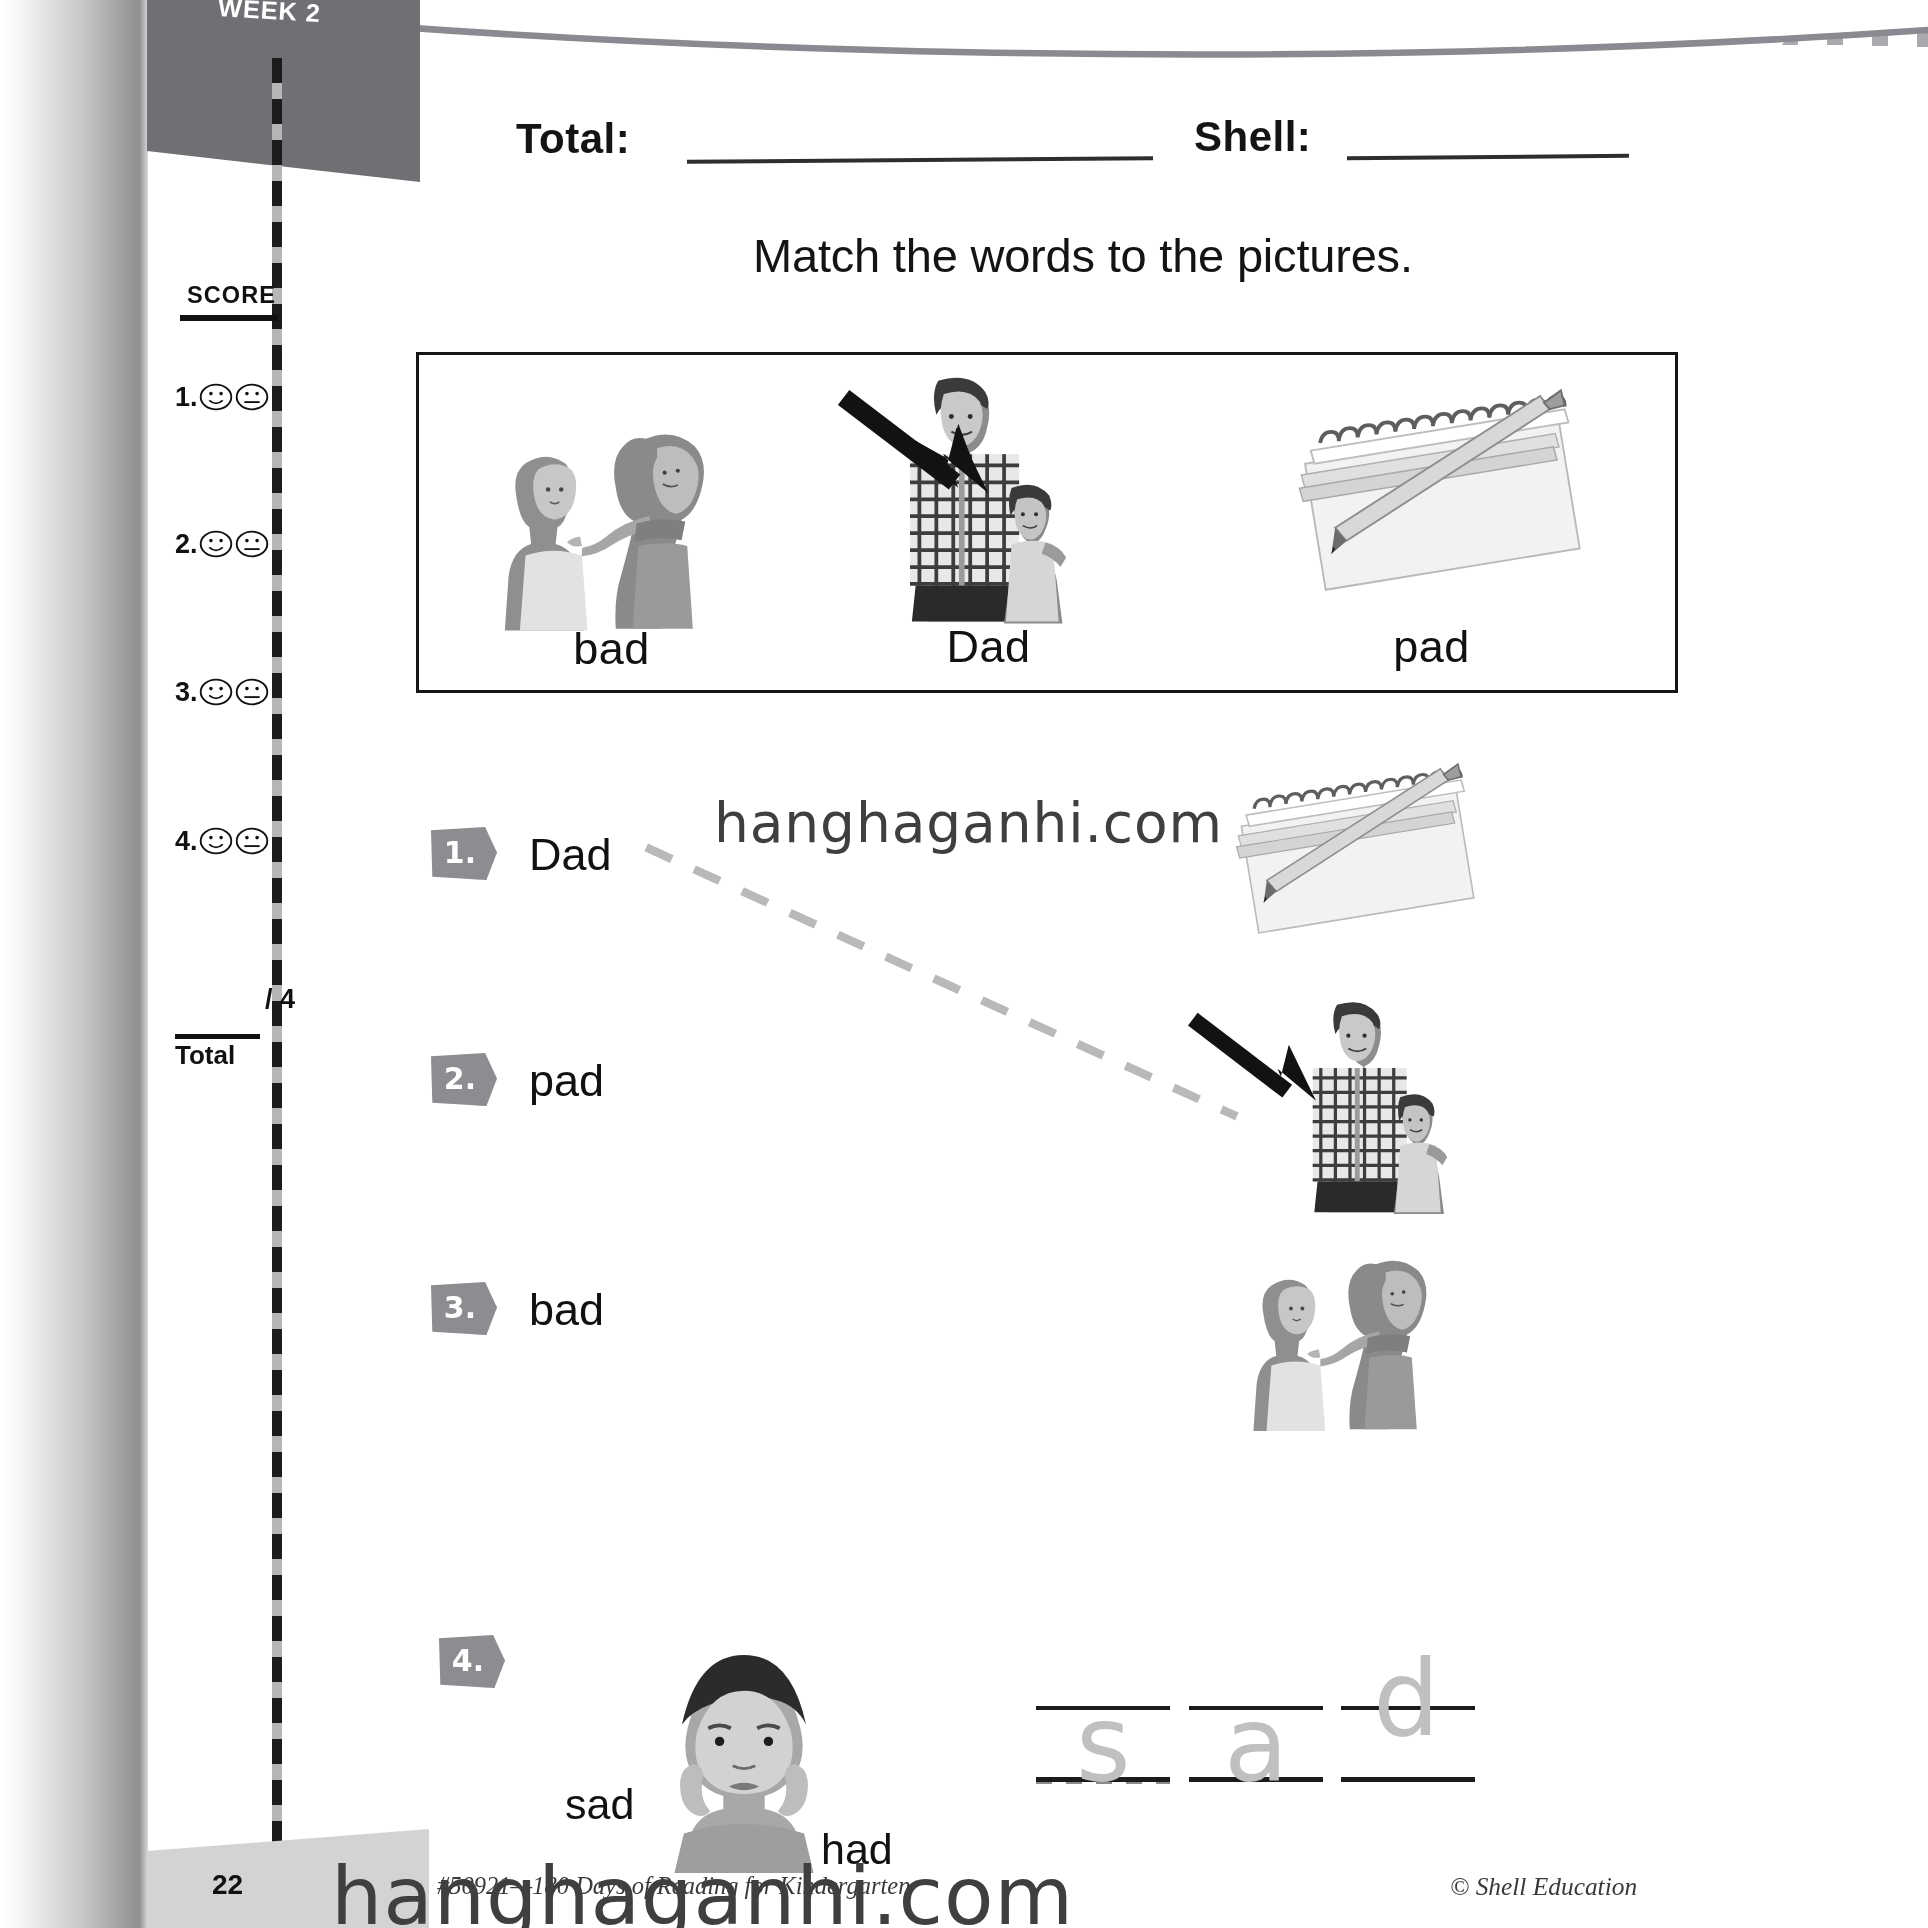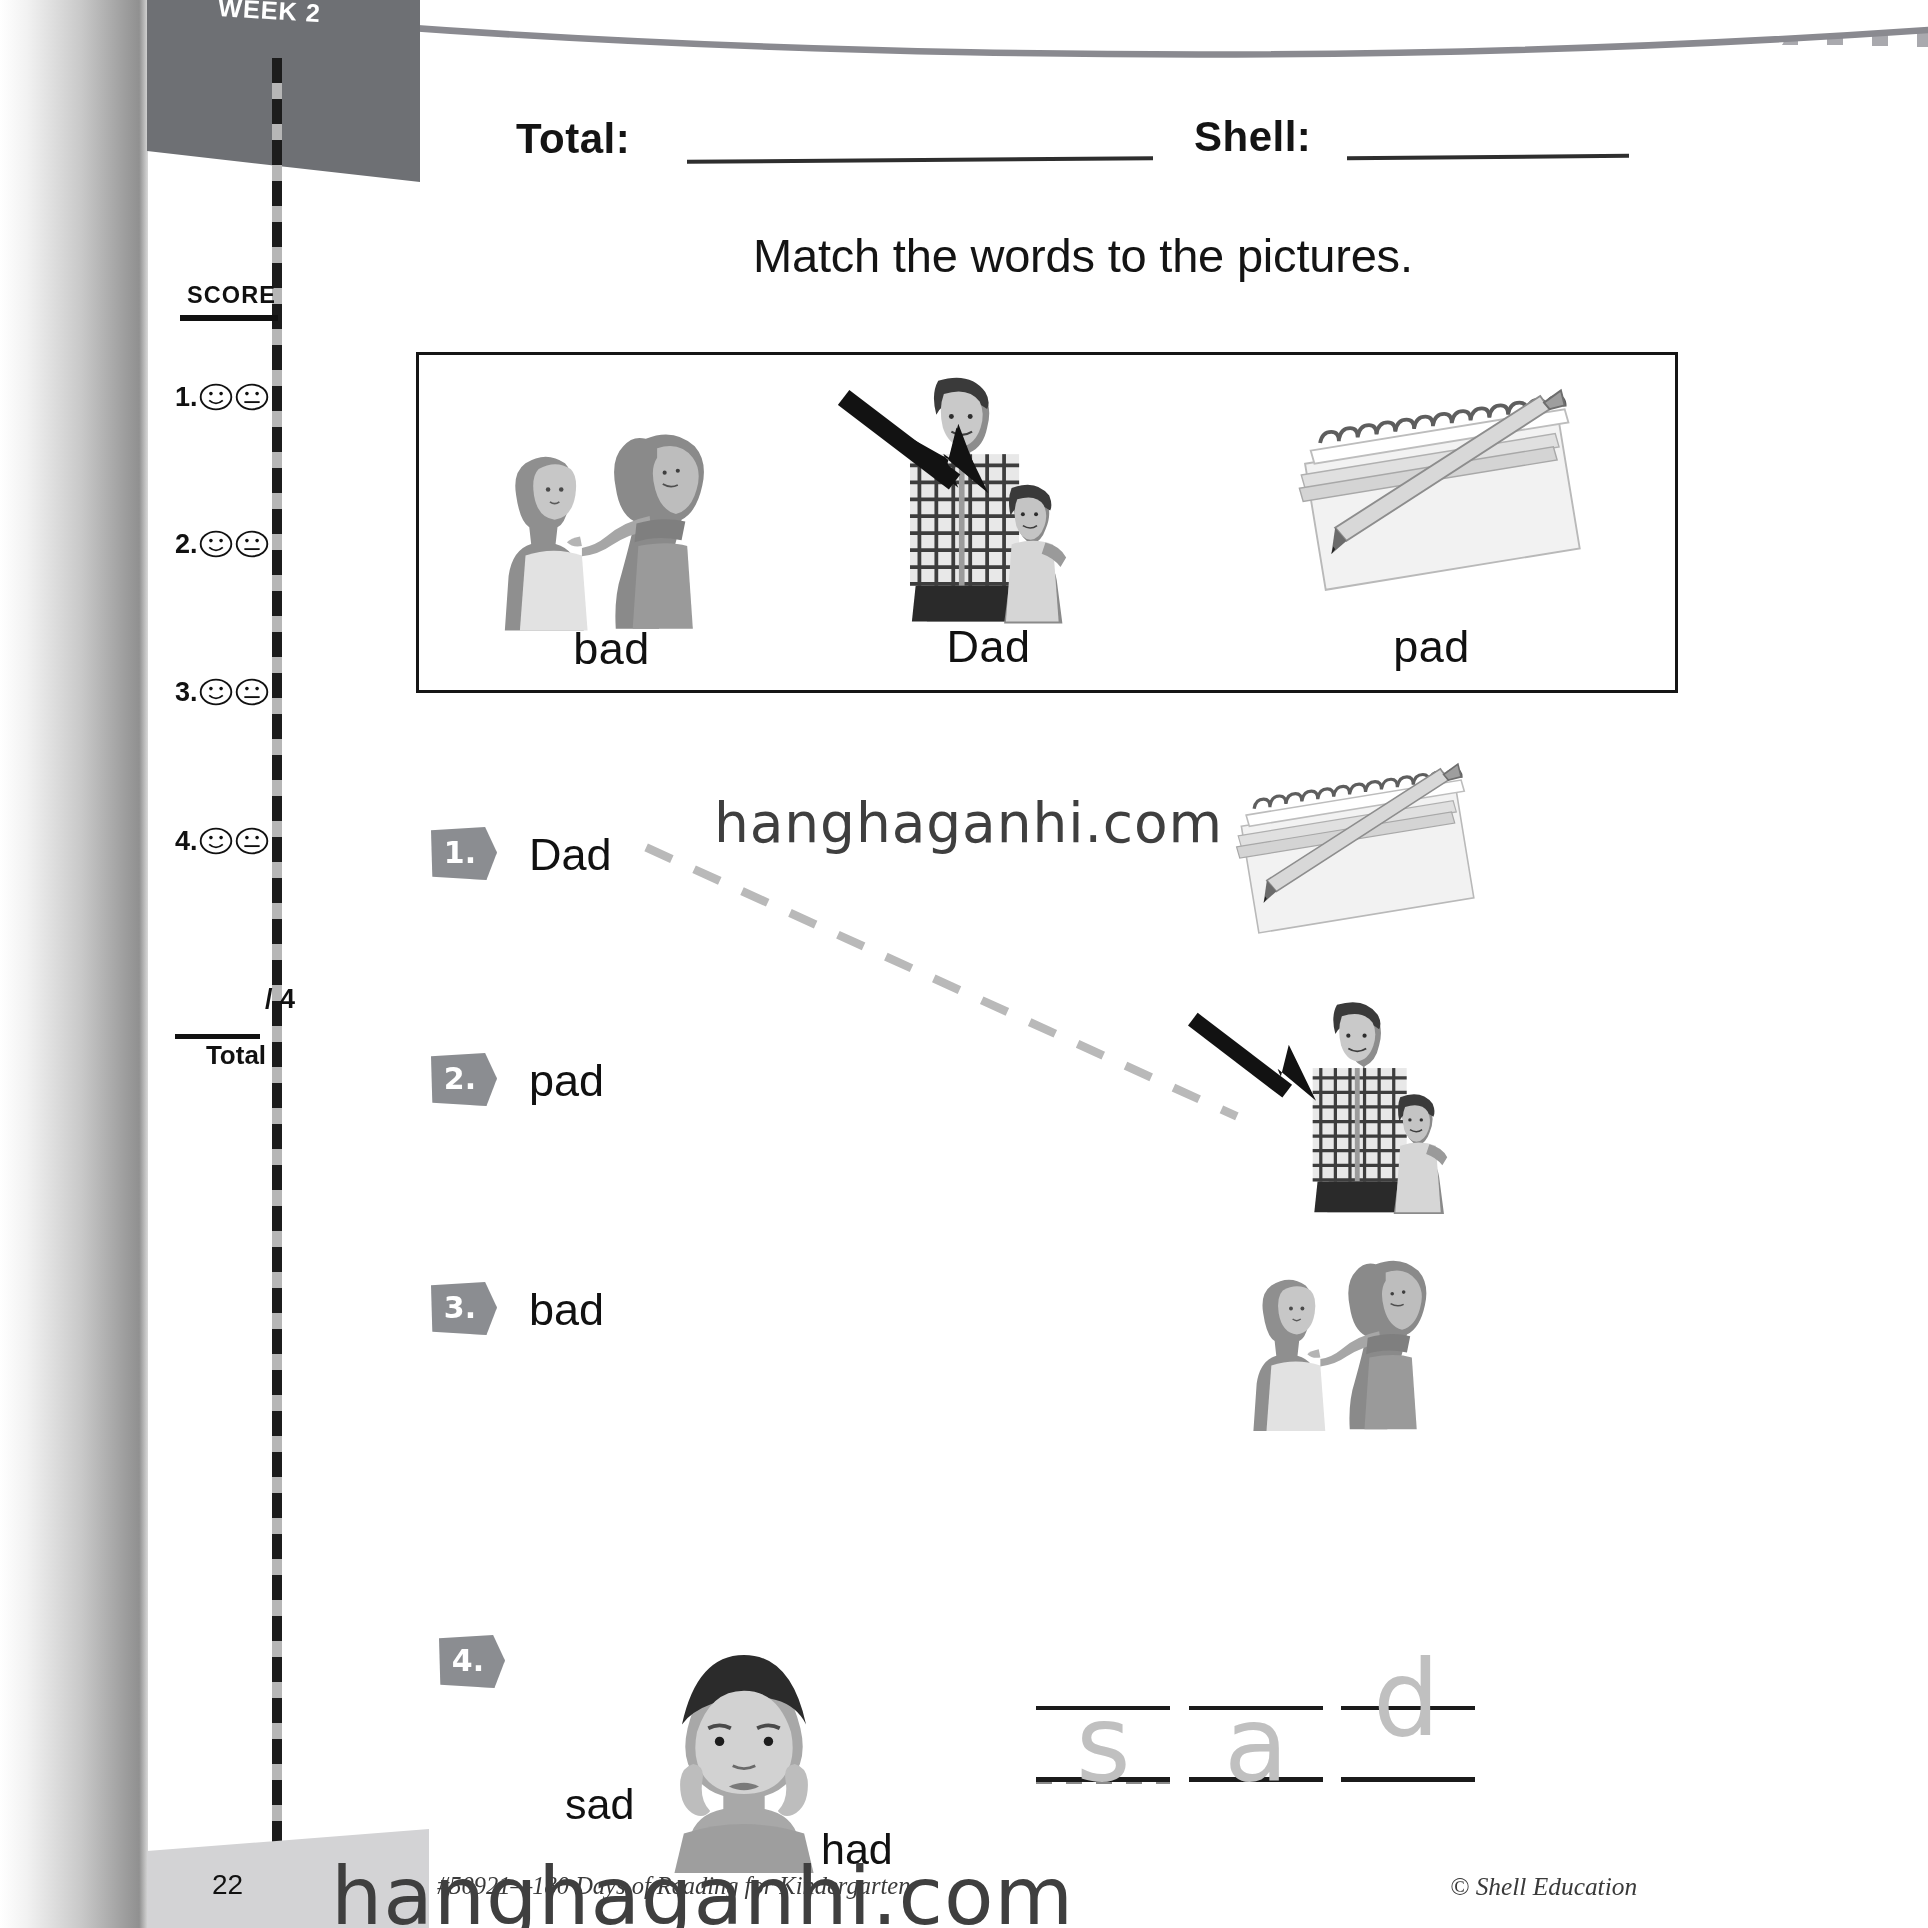--- a/index.html
+++ b/index.html
@@ -32,21 +32,21 @@
 
   
   .score-title{position:absolute;left:187px;top:282px;width:85px;text-align:center;
     font-weight:bold;font-size:23.5px;letter-spacing:1.1px;color:#111;}
   .score-title-rule{position:absolute;left:180px;top:315px;width:98px;height:5.6px;background:#111;}
   .score-row{position:absolute;left:175px;width:105px;height:40px;display:flex;align-items:center;gap:1.9px;}
   .score-row .n{font-weight:bold;font-size:27px;color:#111;line-height:1;}
   .face{width:34px;height:34px;flex:0 0 34px;}
   .total-line{position:absolute;left:175px;top:1034px;width:85px;height:4.7px;background:#111;}
   .total-slash{position:absolute;left:265px;top:984px;font-weight:bold;font-size:27px;color:#111;}
-  .total-word{position:absolute;left:175px;top:1040px;width:122px;text-align:center;font-weight:bold;font-size:26px;color:#111;}
+  .total-word{position:absolute;left:175px;top:1040px;width:122px;text-align:left;font-weight:bold;font-size:26px;color:#111;}
 
   
   .nd-label{position:absolute;font-weight:bold;font-size:42px;color:#141414;letter-spacing:0.5px;}
   .nd-line{position:absolute;height:3.8px;background:#2e2e2e;}
 
   
   .dirbox{position:absolute;height:66px;}
   .dirbox .tag{position:absolute;left:0;top:0;height:66px;background:#8b8d91;
     clip-path:polygon(0 0,100% 0,91% 52%,100% 100%,0 100%);
     box-shadow:4.7px 6.6px 7.5px rgba(0,0,0,0.16);}
@@ -78,21 +78,21 @@
   .t-base{position:absolute;height:4.7px;background:#1b1b1b;}
   .t-letter{position:absolute;color:#c0c0c0;font-size:105px;line-height:1;
     font-family:"DejaVu Sans",sans-serif;}
 
   
   .choice{position:absolute;font-size:43px;color:#111;}
 
   
   .foot-corner{position:absolute;left:147px;top:1829px;width:282px;height:100px;background:#d3d3d5;
     clip-path:polygon(0 22%,100% 0,100% 100%,0 100%);}
-  .pagenum{position:absolute;left:212px;top:1869px;font-weight:normal;font-size:28px;color:#111;}
+  .pagenum{position:absolute;left:212px;top:1869px;font-weight:bold;font-size:28px;color:#111;}
   .footcite{position:absolute;left:437px;top:1872px;font-style:italic;font-size:24.5px;color:#3a3a3a;
     font-family:"Liberation Serif",serif;}
   .footright{position:absolute;left:1450px;top:1872px;font-style:italic;font-size:25.4px;color:#3a3a3a;
     font-family:"Liberation Serif",serif;}
 
   
   .watermark{position:absolute;color:#3f3f3f;font-weight:500;letter-spacing:0.9px;
     font-family:"DejaVu Sans",sans-serif;white-space:nowrap;}
 </style>
 </head>

